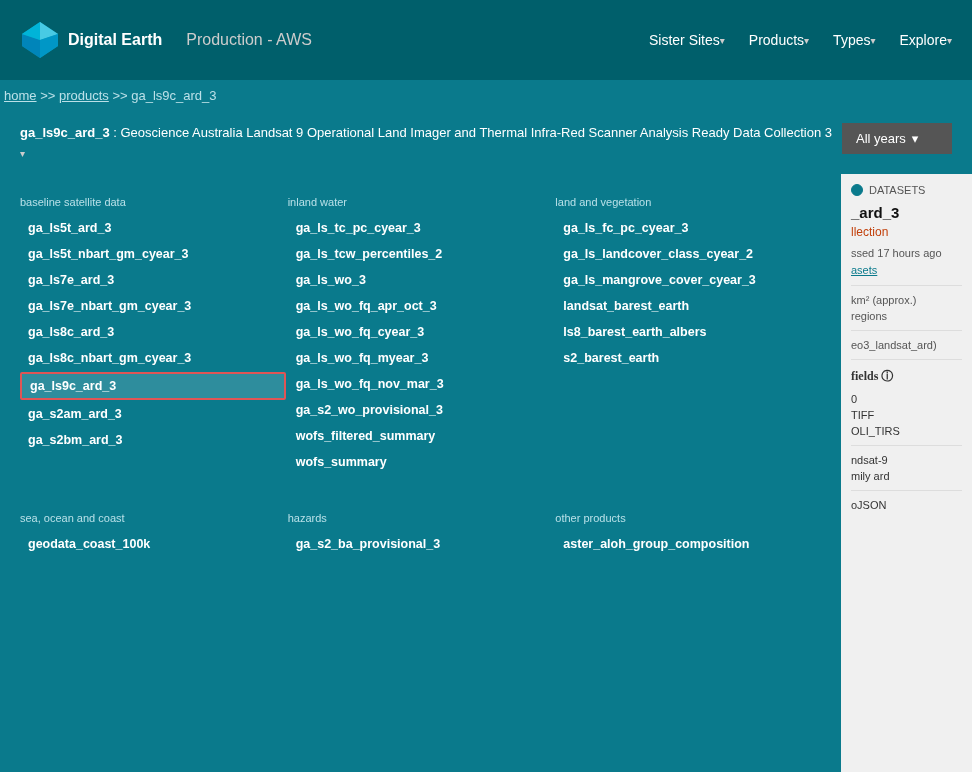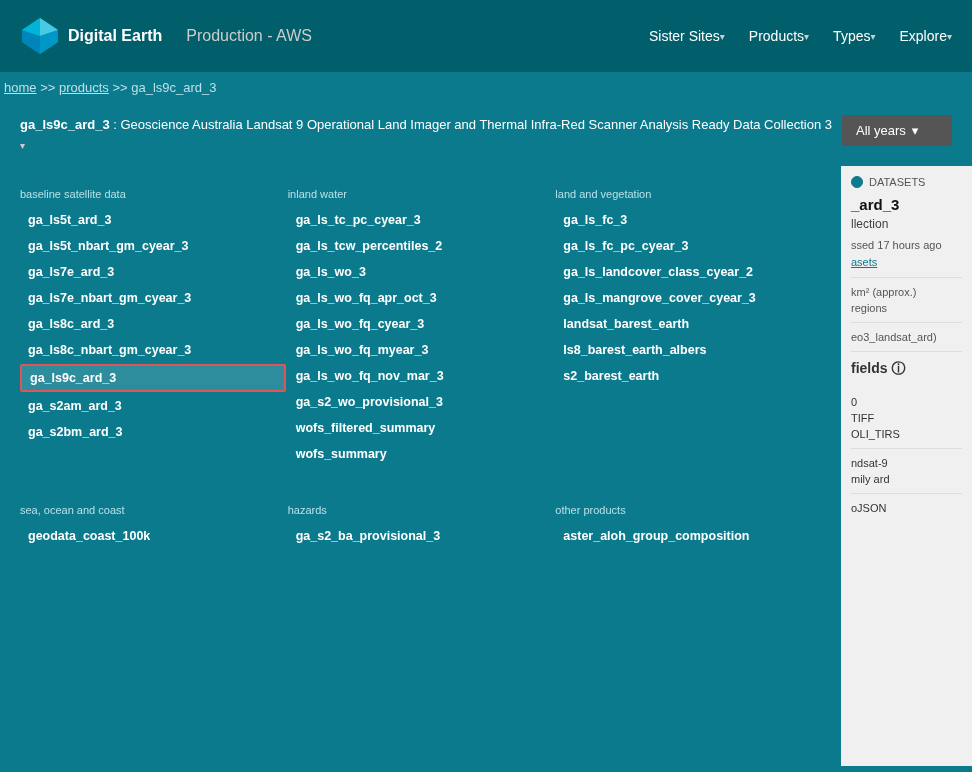--- a/index.html
+++ b/index.html
@@ -4,21 +4,21 @@
   <style>
     * { box-sizing: border-box; margin: 0; padding: 0; }
     body { font-family: Arial, sans-serif; font-size: 13px; background: #0a7a8c; color: #fff; }
 
     
     .navbar {
       background: #005f6b;
       display: flex;
       align-items: center;
       padding: 0 20px;
-      height: 72px;
+      height: 80px;
       gap: 16px;
     }
     .navbar-brand {
       display: flex;
       align-items: center;
       gap: 8px;
       font-size: 16px;
       color: #fff;
       font-weight: bold;
       text-decoration: none;
@@ -164,43 +164,44 @@
       border-color: #0a7a8c;
     }
     .sidebar-title {
       font-size: 15px;
       font-weight: bold;
       color: #111;
       margin-bottom: 4px;
     }
     .sidebar-subtitle {
       font-size: 12px;
-      color: #404040;
+      color: #c2410c;
       margin-bottom: 8px;
     }
     .sidebar-row {
       font-size: 11px;
       color: #555;
       margin-bottom: 4px;
     }
     .sidebar-link {
       font-size: 11px;
       color: #0a7a8c;
       text-decoration: underline;
     }
     .sidebar-divider {
       border: none;
       border-top: 1px solid #ddd;
       margin: 8px 0;
     }
     .sidebar-label {
-      font-size: 14px;
+      font-size: 12px;
       font-weight: bold;
       color: #333;
-      margin-bottom: 18px;
+      margin-bottom: 8px;
+      font-family: Liberation Serif, serif;
     }
     .sidebar-value {
       font-size: 11px;
       color: #333;
       margin-bottom: 4px;
     }
   </style>
 </head>
 <body>
 
@@ -287,21 +288,20 @@
         <a class="product-link" href="#">ga_ls_wo_fq_cyear_3</a>
         <a class="product-link" href="#">ga_ls_wo_fq_myear_3</a>
         <a class="product-link" href="#">ga_ls_wo_fq_nov_mar_3</a>
         <a class="product-link" href="#">ga_s2_wo_provisional_3</a>
         <a class="product-link" href="#">wofs_filtered_summary</a>
         <a class="product-link" href="#">wofs_summary</a>
       </div>
 
       <div>
         <div class="col-header">land and vegetation</div>
-        <a class="product-link" href="#">ga_ls_fc_3</a>
         <a class="product-link" href="#">ga_ls_fc_pc_cyear_3</a>
         <a class="product-link" href="#">ga_ls_landcover_class_cyear_2</a>
         <a class="product-link" href="#">ga_ls_mangrove_cover_cyear_3</a>
         <a class="product-link" href="#">landsat_barest_earth</a>
         <a class="product-link" href="#">ls8_barest_earth_albers</a>
         <a class="product-link" href="#">s2_barest_earth</a>
       </div>
     </div>
 
     <div class="columns" style="margin-top: 24px;">

